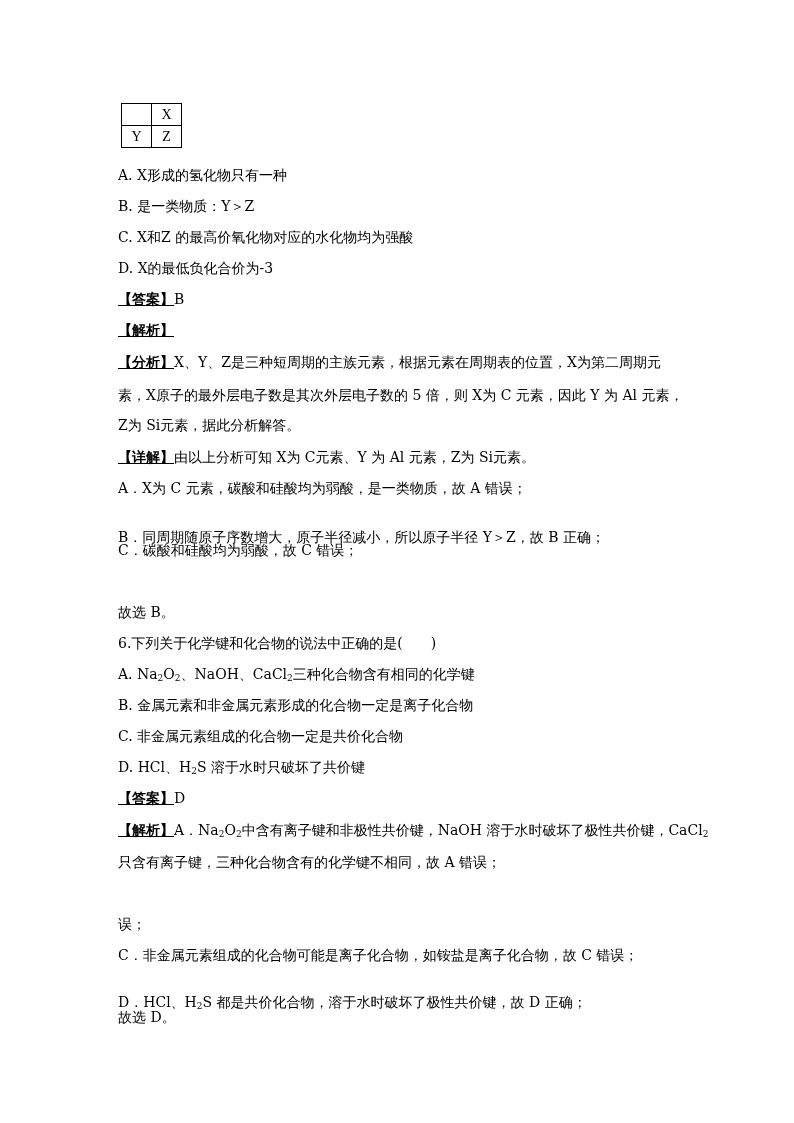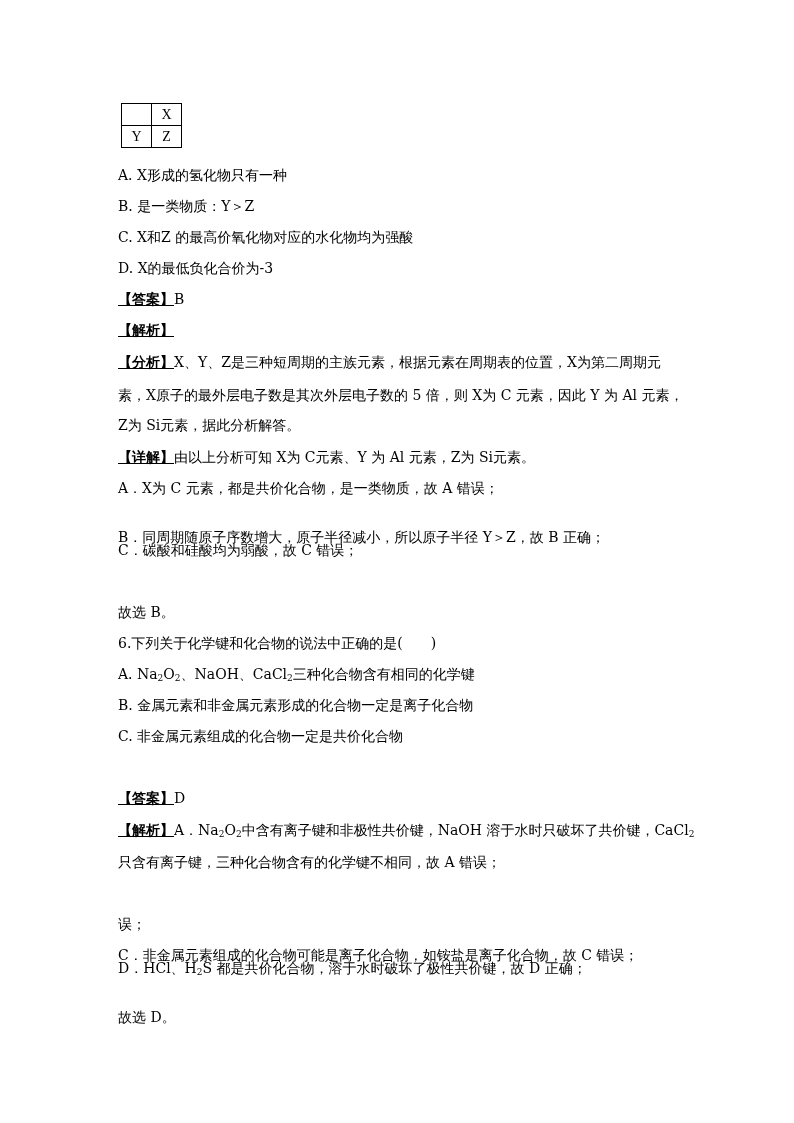--- a/index.html
+++ b/index.html
@@ -86,40 +86,43 @@
   <div class="line" style="top:352px">
     <span class="bold-bracket">【分析】</span><span>X、Y、Z是三种短周期的主族元素，根据元素在周期表的位置，X为第二周期元</span>
   </div>
   <div class="line" style="top:385px">素，X原子的最外层电子数是其次外层电子数的 5 倍，则 X为 C 元素，因此 Y 为 Al 元素，</div>
   <div class="line" style="top:415px">Z为 Si元素，据此分析解答。</div>
 
   <div class="line" style="top:447px">
     <span class="bold-bracket">【详解】</span><span>由以上分析可知 X为 C元素、Y 为 Al 元素，Z为 Si元素。</span>
   </div>
 
-  <div class="line" style="top:478px">A．X为 C 元素，都是共价化合物，是一类物质，故 A 错误；</div>
+  <div class="line" style="top:478px">A．X为 C 元素，碳酸和硅酸均为弱酸，是一类物质，故 A 错误；</div>
   <div class="line" style="top:527px">B．同周期随原子序数增大，原子半径减小，所以原子半径 Y＞Z，故 B 正确；</div>
   <div class="line" style="top:540px">C．碳酸和硅酸均为弱酸，故 C 错误；</div>
   <div class="line" style="top:602px">故选 B。</div>
 
   <div class="line" style="top:633px">6.下列关于化学键和化合物的说法中正确的是(　　)</div>
   <div class="line" style="top:664px">
     <span>A. Na</span><sub>2</sub><span>O</span><sub>2</sub><span>、NaOH、CaCl</span><sub>2</sub><span>三种化合物含有相同的化学键</span>
   </div>
   <div class="line" style="top:695px">B.  金属元素和非金属元素形成的化合物一定是离子化合物</div>
   <div class="line" style="top:726px">C.  非金属元素组成的化合物一定是共价化合物</div>
+  <div class="line" style="top:757px">
+    <span>D. HCl、H</span><sub>2</sub><span>S 溶于水时只破坏了共价键</span>
+  </div>
 
   <div class="line" style="top:788px">
     <span class="bold-bracket">【答案】</span><span>D</span>
   </div>
 
   <div class="line" style="top:820px">
-    <span class="bold-bracket">【解析】</span><span>A．Na</span><sub>2</sub><span>O</span><sub>2</sub><span>中含有离子键和非极性共价键，NaOH 溶于水时只破坏了共价键，CaCl</span><sub>2</sub>
+    <span class="bold-bracket">【解析】</span><span>A．Na</span><sub>2</sub><span>O</span><sub>2</sub><span>中含有离子键和非极性共价键，NaOH 溶于水时破坏了极性共价键，CaCl</span><sub>2</sub>
   </div>
   <div class="line" style="top:852px">只含有离子键，三种化合物含有的化学键不相同，故 A 错误；</div>
   <div class="line" style="top:914px">误；</div>
   <div class="line" style="top:945px">C．非金属元素组成的化合物可能是离子化合物，如铵盐是离子化合物，故 C 错误；</div>
-  <div class="line" style="top:958px">
+  <div class="line" style="top:992px">
     <span>D．HCl、H</span><sub>2</sub><span>S 都是共价化合物，溶于水时破坏了极性共价键，故 D 正确；</span>
   </div>
   <div class="line" style="top:1007px">故选 D。</div>
 
 </div>
 
 </body></html>

